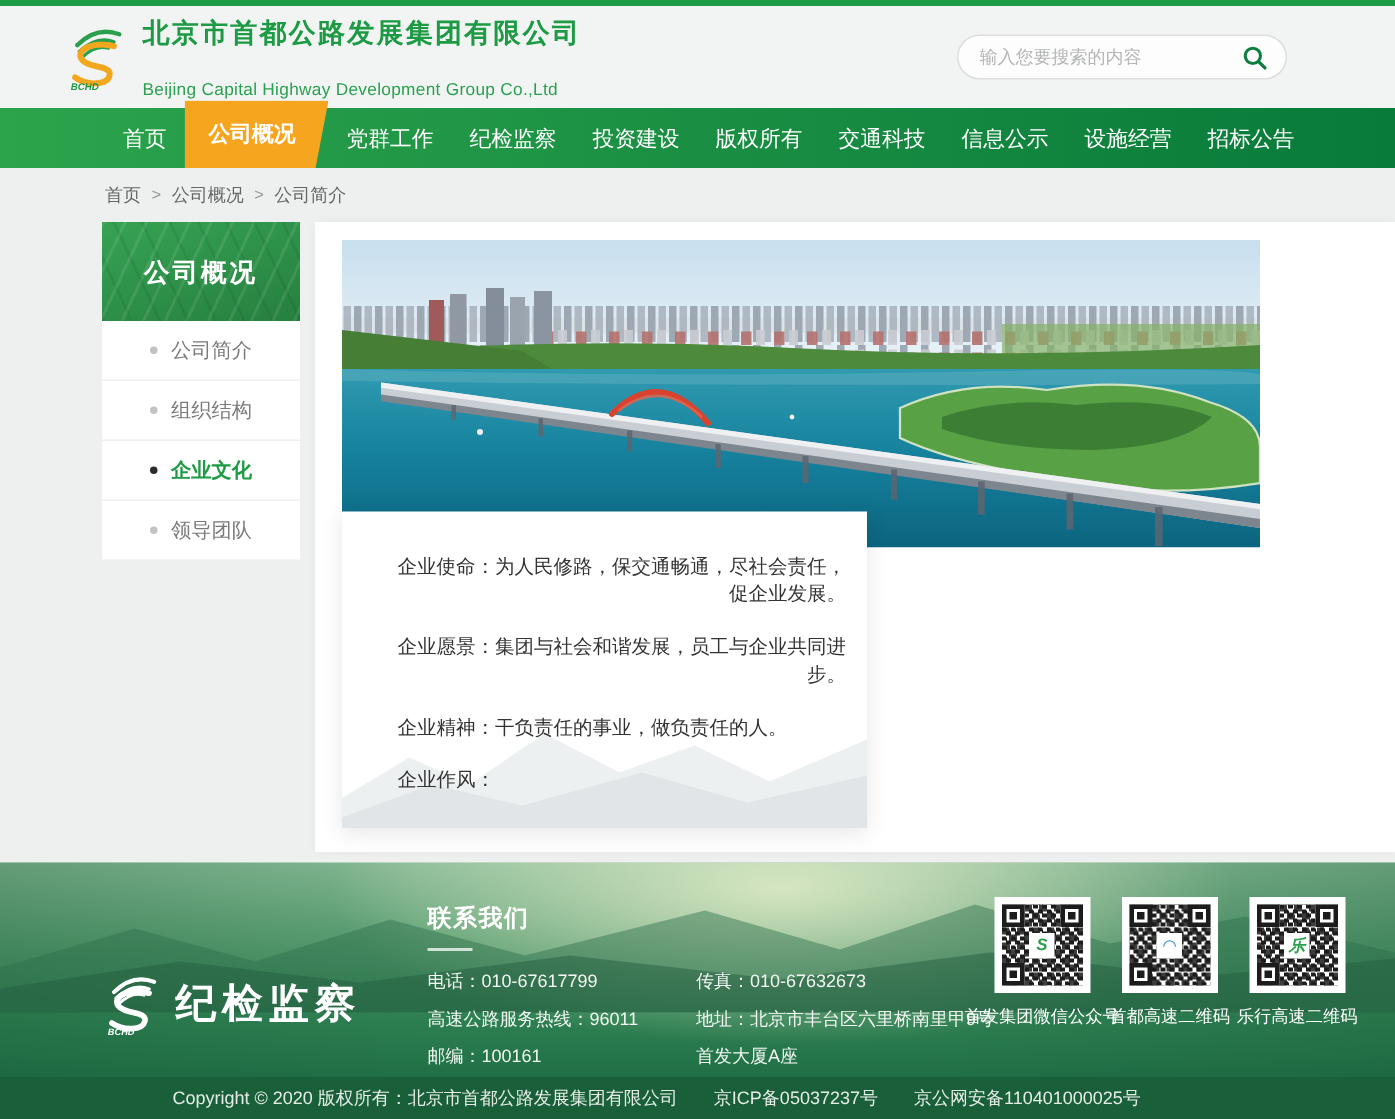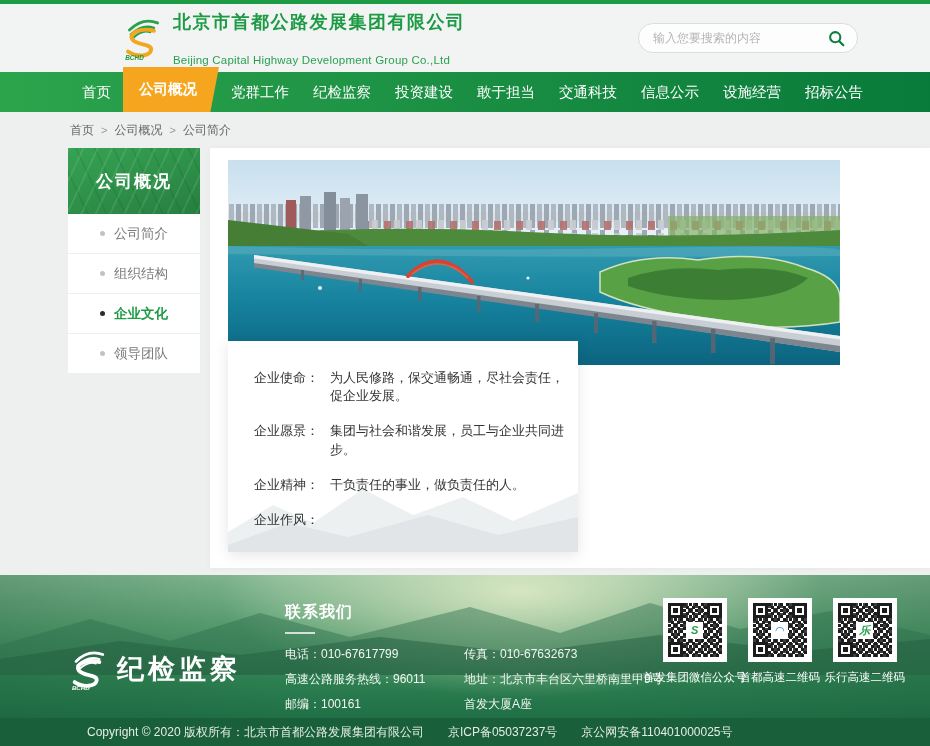--- a/index.html
+++ b/index.html
@@ -2,21 +2,21 @@
 <html><head>
 <meta charset="utf-8">
 <style>
   * { margin:0; padding:0; box-sizing:border-box; }
   html,body { width:930px; height:746px; overflow:hidden; background:#edf0ee;
     font-family:"Liberation Sans","DejaVu Sans",sans-serif; }
 
   .topline { height:4px; background:#1e9b45; }
 
   
-  .header { height:68px; background:#f2f4f3; display:flex; align-items:center; padding:0 72px 0 118px;justify-content:flex-end; }
+  .header { height:68px; background:#f2f4f3; display:flex; align-items:center; padding:0 72px 0 40px;justify-content:flex-end; }
   .logo { display:flex; align-items:center; gap:9px; cursor:pointer; }
   .logo-mark { width:46px; height:48px; flex:0 0 auto; }
   .logo-cn { font-size:18px; font-weight:bold; color:#1d9a44; letter-spacing:1.5px; }
   .logo-en { font-size:11.5px; color:#2aa050; margin-top:20px; letter-spacing:0.2px; }
   .search { margin-left:auto; width:220px; height:30px; background:#fdfdfd; border:1px solid #dcdedd;
     border-radius:16px; display:flex; align-items:center; padding:0 10px 0 14px; }
   .search input { flex:1; border:none; outline:none; background:transparent; font-size:12px; color:#444;
     font-family:inherit; }
   .search input::placeholder { color:#b3b6b5; }
   .search-btn { width:22px; height:22px; border:none; background:transparent; cursor:pointer; display:flex;
@@ -47,21 +47,21 @@
       linear-gradient(160deg,#36a353,#267f3f);
     color:#fff; font-size:17px; font-weight:bold; letter-spacing:2px; }
   .sidebar-menu { background:#fff; list-style:none; }
   .sidebar-menu li { height:40px; display:flex; align-items:center; justify-content:center; gap:9px;
     border-bottom:1px solid #efefef; font-size:13.5px; color:#7a7a7a; cursor:pointer; }
   .dot { width:5px; height:5px; border-radius:50%; background:#c2c2c2; flex:0 0 auto; }
   .sidebar-menu li.active { color:#1e9b45; font-weight:bold; }
   .sidebar-menu li.active .dot { background:#2b2b2b; }
 
   .main-panel { width:757px; margin-left:10px; background:#fff; height:420px; padding:12px 18px;
-    box-shadow:0 0 6px rgba(0,0,0,0.04); }
+    box-shadow:0 0 6px rgba(0,0,0,0.04);text-align:right; }
   .photo { width:612px; height:205px; display:block; }
 
   .value-card { width:350px; min-height:167px; background:#fff; margin-top:-24px; position:relative; z-index:3;
     box-shadow:0 3px 14px rgba(0,0,0,0.10); padding:28px 14px 6px 26px; overflow:hidden; }
   .value-row { display:flex; margin-bottom:17px; font-size:13px; color:#333; position:relative; z-index:2;
     line-height:1.4; }
   .v-label { flex:0 0 76px; color:#333; }
   .v-text { color:#333; }
   .card-mtn { position:absolute; left:0; bottom:0; width:100%; height:95px; z-index:1; }
 
@@ -97,21 +97,21 @@
     background-size:10px 10px; }
   .finder { position:absolute; width:15px; height:15px; border:3px solid #1c1c1c; background:#fff; }
   .finder::after { content:''; position:absolute; inset:2px; background:#1c1c1c; }
   .f-tl { top:5px; left:5px; } .f-tr { top:5px; right:5px; } .f-bl { bottom:5px; left:5px; }
   .qr-logo { position:absolute; inset:0; margin:auto; width:17px; height:17px; background:#fff;
     display:flex; align-items:center; justify-content:center; font-size:11px; font-weight:bold;
     font-style:italic; }
   .qc-green { color:#2aa04e; } .qc-blue { color:#3a8fd0; }
   .qr-label { margin-top:8px; font-size:11.5px; color:#fff; white-space:nowrap; text-align:center; }
 
-  .copyright { height:28px; background:#19603a; display:flex; align-items:center; padding-left:87px;
+  .copyright { height:28px; background:#19603a; display:flex; align-items:center; padding-left:115px;
     gap:24px; }
   .copyright span { font-size:12px; color:#e4ece5; white-space:nowrap; }
   .copyright a { font-size:12px; color:#e4ece5; text-decoration:none; cursor:pointer; white-space:nowrap; }
 </style>
 </head>
 <body>
 
 <div class="topline"></div>
 
 <div class="header">
@@ -139,21 +139,21 @@
   </div>
 </div>
 
 <div class="nav">
   <div class="nav-inner">
     <a class="nav-item">首页</a>
     <a class="nav-item active">公司概况</a>
     <a class="nav-item">党群工作</a>
     <a class="nav-item">纪检监察</a>
     <a class="nav-item">投资建设</a>
-    <a class="nav-item">敢于担当</a>
+    <a class="nav-item">版权所有</a>
     <a class="nav-item">交通科技</a>
     <a class="nav-item">信息公示</a>
     <a class="nav-item">设施经营</a>
     <a class="nav-item">招标公告</a>
   </div>
 </div>
 
 <div class="breadcrumb">
   <a>首页</a>
   <span class="sep">&gt;</span>

